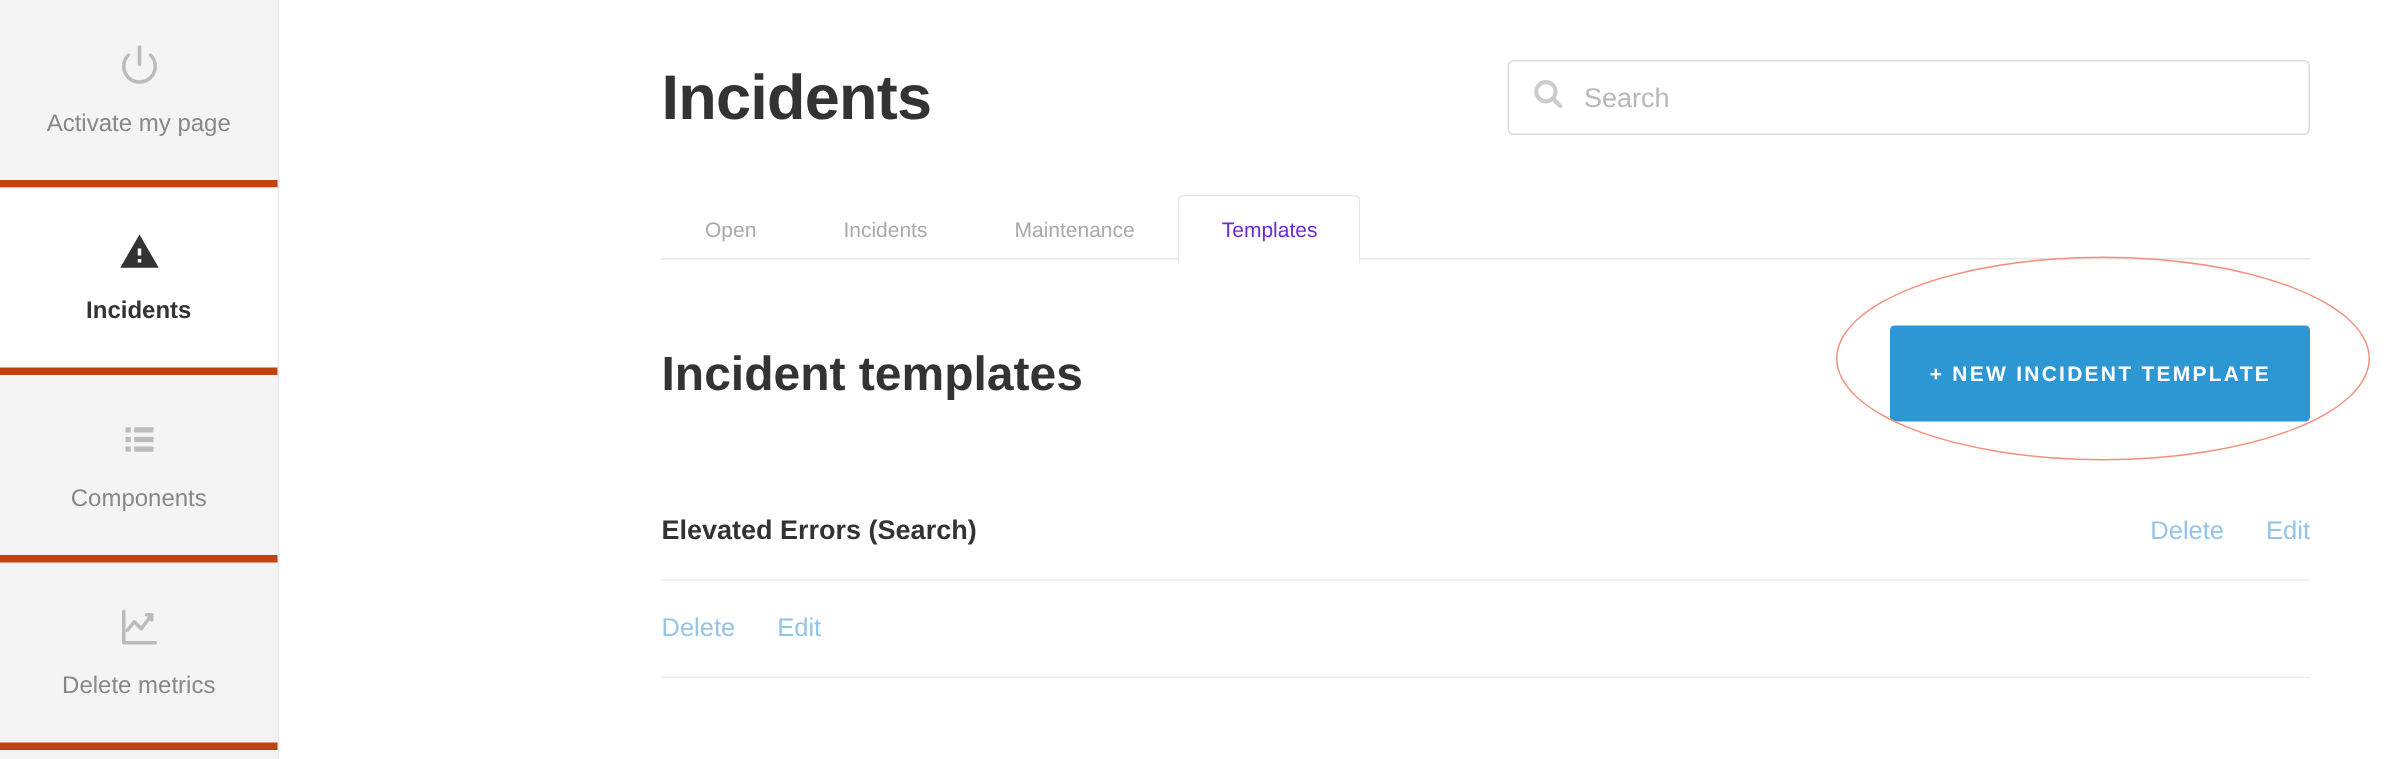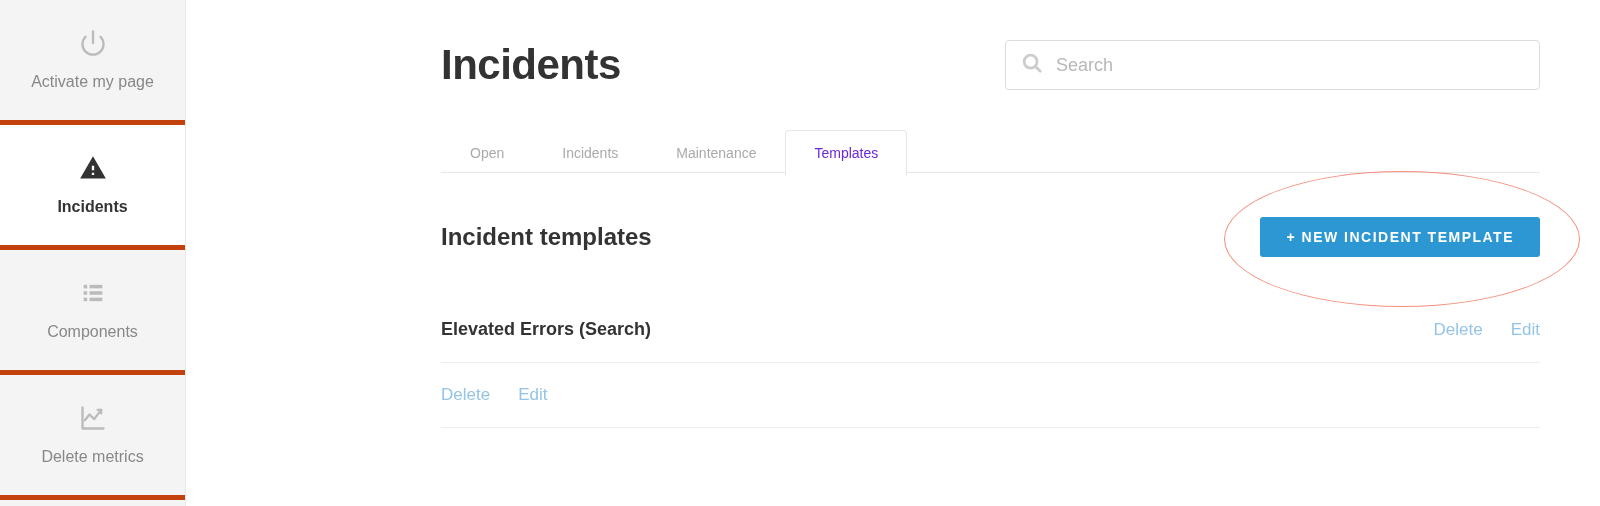--- a/index.html
+++ b/index.html
@@ -113,30 +113,30 @@
       text-align: center;
     }
     .section-header {
       display: flex;
       justify-content: space-between;
       align-items: center;
       margin-top: 44px;
       margin-bottom: 40px;
     }
     .section-title {
-      font-size: 24px;
+      font-size: 32px;
       font-weight: 600;
       color: #333;
     }
     .new-button {
       background: #2d97d3;
       color: #fff;
       border: none;
       border-radius: 3px;
-      padding: 12px 26px;
+      padding: 24px 26px;
       font-size: 14px;
       font-weight: 600;
       letter-spacing: 1.5px;
       cursor: pointer;
       text-transform: uppercase;
     }
     .callout-ellipse {
       position: absolute;
       border: 1.5px solid #f58f7c;
       border-radius: 50%;

